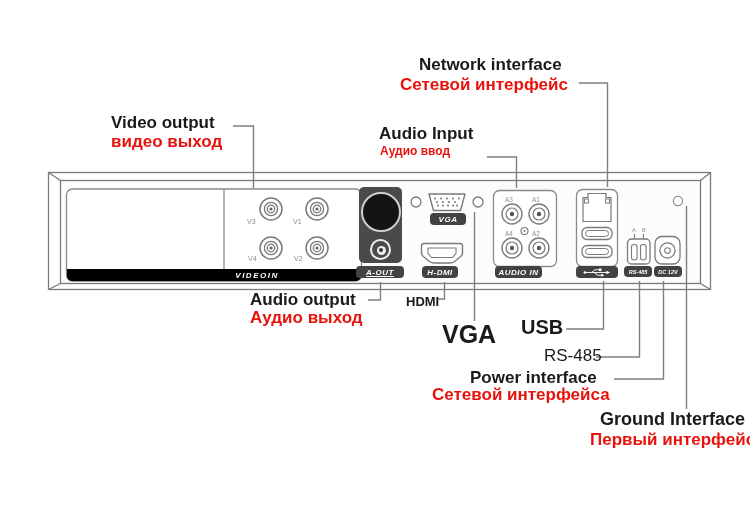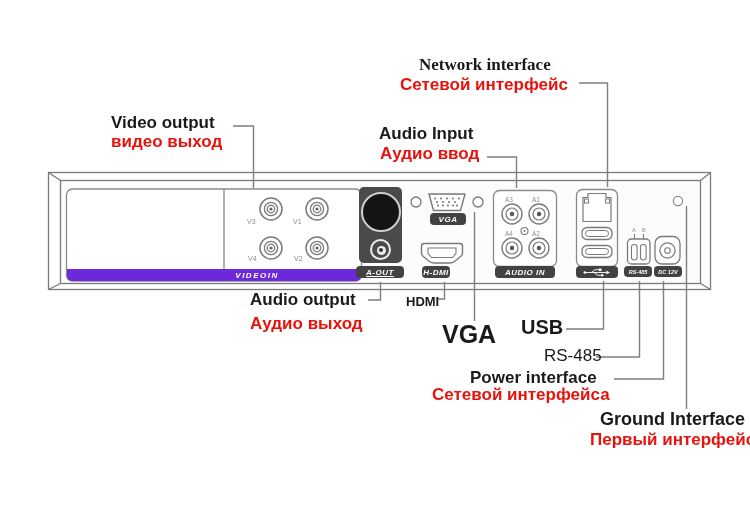--- a/index.html
+++ b/index.html
@@ -8,21 +8,21 @@
   #diagram-svg{position:absolute;left:0;top:0;pointer-events:none;}
   .lbl{position:absolute;font-weight:bold;color:#1a1a1a;white-space:nowrap;line-height:1.05;
        font-family:"Liberation Sans",sans-serif;}
   .ru{color:#e8120c;}
   .badge{position:absolute;background:#424242;color:#fff;border-radius:4px;
          display:flex;align-items:center;justify-content:center;
          font:italic bold 8px "Liberation Sans",sans-serif;letter-spacing:.5px;}
   .tiny{position:absolute;color:#8c8c8c;white-space:nowrap;
         font-family:"Liberation Sans",sans-serif;}
   .videoin-bar{position:absolute;left:67px;top:269px;width:294px;height:12px;
-        background:#6d28d9;border-radius:0 0 5px 5px;color:#fff;
+        background:#000000;border-radius:0 0 5px 5px;color:#fff;
         font:italic bold 8px "Liberation Sans",sans-serif;letter-spacing:1.5px;
         display:flex;align-items:center;justify-content:center;padding-left:86px;box-sizing:border-box;}
   .aout-block{position:absolute;left:359px;top:187px;width:43px;height:76px;
         background:#4a4a4a;border-radius:5px;}
   .aout-big{position:absolute;left:2px;top:5px;width:36px;height:36px;border-radius:50%;
         border:2px solid #cfcfcf;background:#141414;}
   .aout-rca-ring{position:absolute;left:11px;top:52px;width:17px;height:17px;border-radius:50%;
         border:2.5px solid #ececec;}
   .aout-rca-core{position:absolute;left:17.5px;top:58.5px;width:9px;height:9px;border-radius:50%;
         background:#ececec;}
@@ -182,22 +182,22 @@
 
   <div class="aout-block">
     <div class="aout-big"></div>
     <div class="aout-rca-ring"></div>
     <div class="aout-rca-core"></div>
     <div class="aout-rca-dot"></div>
   </div>
 
   <div class="badge" style="left:356px;top:266px;width:48px;height:12px;text-decoration:underline;">A-OUT</div>
   <div class="badge" style="left:430px;top:213px;width:36px;height:12px;">VGA</div>
-  <div class="badge" style="left:422px;top:266px;width:28px;height:12px;">H-DMI</div>
-  <div class="badge" style="left:495px;top:266px;width:60px;height:12px;">AUDIO IN</div>
+  <div class="badge" style="left:422px;top:266px;width:36px;height:12px;">H-DMI</div>
+  <div class="badge" style="left:495px;top:266px;width:47px;height:12px;">AUDIO IN</div>
   <div class="badge" style="left:576px;top:266px;width:42px;height:12px;">
     <svg width="28" height="9" viewBox="0 0 30 9">
       <g stroke="#ffffff" stroke-width="1" fill="none">
         <circle cx="2" cy="4.5" r="1.4" fill="#ffffff" stroke="none"></circle>
         <line x1="3" y1="4.5" x2="25" y2="4.5"></line>
         <path d="M9 4.5 L13 1.5 H17"></path>
         <rect x="17" y="0.2" width="2.8" height="2.8" fill="#ffffff" stroke="none"></rect>
         <path d="M12 4.5 L16 7.5 H19"></path>
         <circle cx="20.5" cy="7.5" r="1.4" fill="#ffffff" stroke="none"></circle>
         <path d="M25 2.6 L29 4.5 L25 6.4 Z" fill="#ffffff" stroke="none"></path>
@@ -211,28 +211,28 @@
   <div class="tiny" style="left:532px;top:196px;font-size:6.5px;">A1</div>
   <div class="tiny" style="left:505px;top:230px;font-size:6.5px;">A4</div>
   <div class="tiny" style="left:532px;top:230px;font-size:6.5px;">A2</div>
 
   <div class="tiny" style="left:632px;top:227px;font-size:5.5px;">A</div>
   <div class="tiny" style="left:642px;top:227px;font-size:5.5px;">B</div>
 
   <div class="lbl" style="left:111px;top:98px;font-size:17px;margin-top:16px;">Video output</div>
   <div class="lbl ru" style="left:111px;top:133px;font-size:17px;">видео выход</div>
 
-  <div class="lbl" style="left:419px;top:56px;font-size:17px;font-family:Liberation Serif, serif;">Network interface</div>
+  <div class="lbl" style="left:419px;top:56px;font-size:17px;">Network interface</div>
   <div class="lbl ru" style="left:400px;top:76px;font-size:17px;">Сетевой интерфейс</div>
 
   <div class="lbl" style="left:379px;top:125px;font-size:17px;">Audio Input</div>
-  <div class="lbl ru" style="left:380px;top:145px;font-size:17px;">Аудио ввод</div>
+  <div class="lbl ru" style="left:380px;top:145px;font-size:12px;">Аудио ввод</div>
 
   <div class="lbl" style="left:250px;top:291px;font-size:17px;text-align:right;">Audio output</div>
-  <div class="lbl ru" style="left:250px;top:309px;font-size:17px;margin-top:6px;">Аудио выход</div>
+  <div class="lbl ru" style="left:250px;top:309px;font-size:17px;">Аудио выход</div>
 
   <div class="lbl" style="left:406px;top:295px;font-size:13px;">HDMI</div>
   <div class="lbl" style="left:442px;top:321px;font-size:25px;">VGA</div>
   <div class="lbl" style="left:521px;top:317px;font-size:20px;">USB</div>
   <div class="lbl" style="left:544px;top:347px;font-size:17px;font-weight:normal;">RS-485</div>
 
   <div class="lbl" style="left:470px;top:369px;font-size:17px;">Power interface</div>
   <div class="lbl ru" style="left:432px;top:386px;font-size:17px;">Сетевой интерфейса</div>
 
   <div class="lbl" style="left:600px;top:410px;font-size:18px;">Ground Interface</div>

